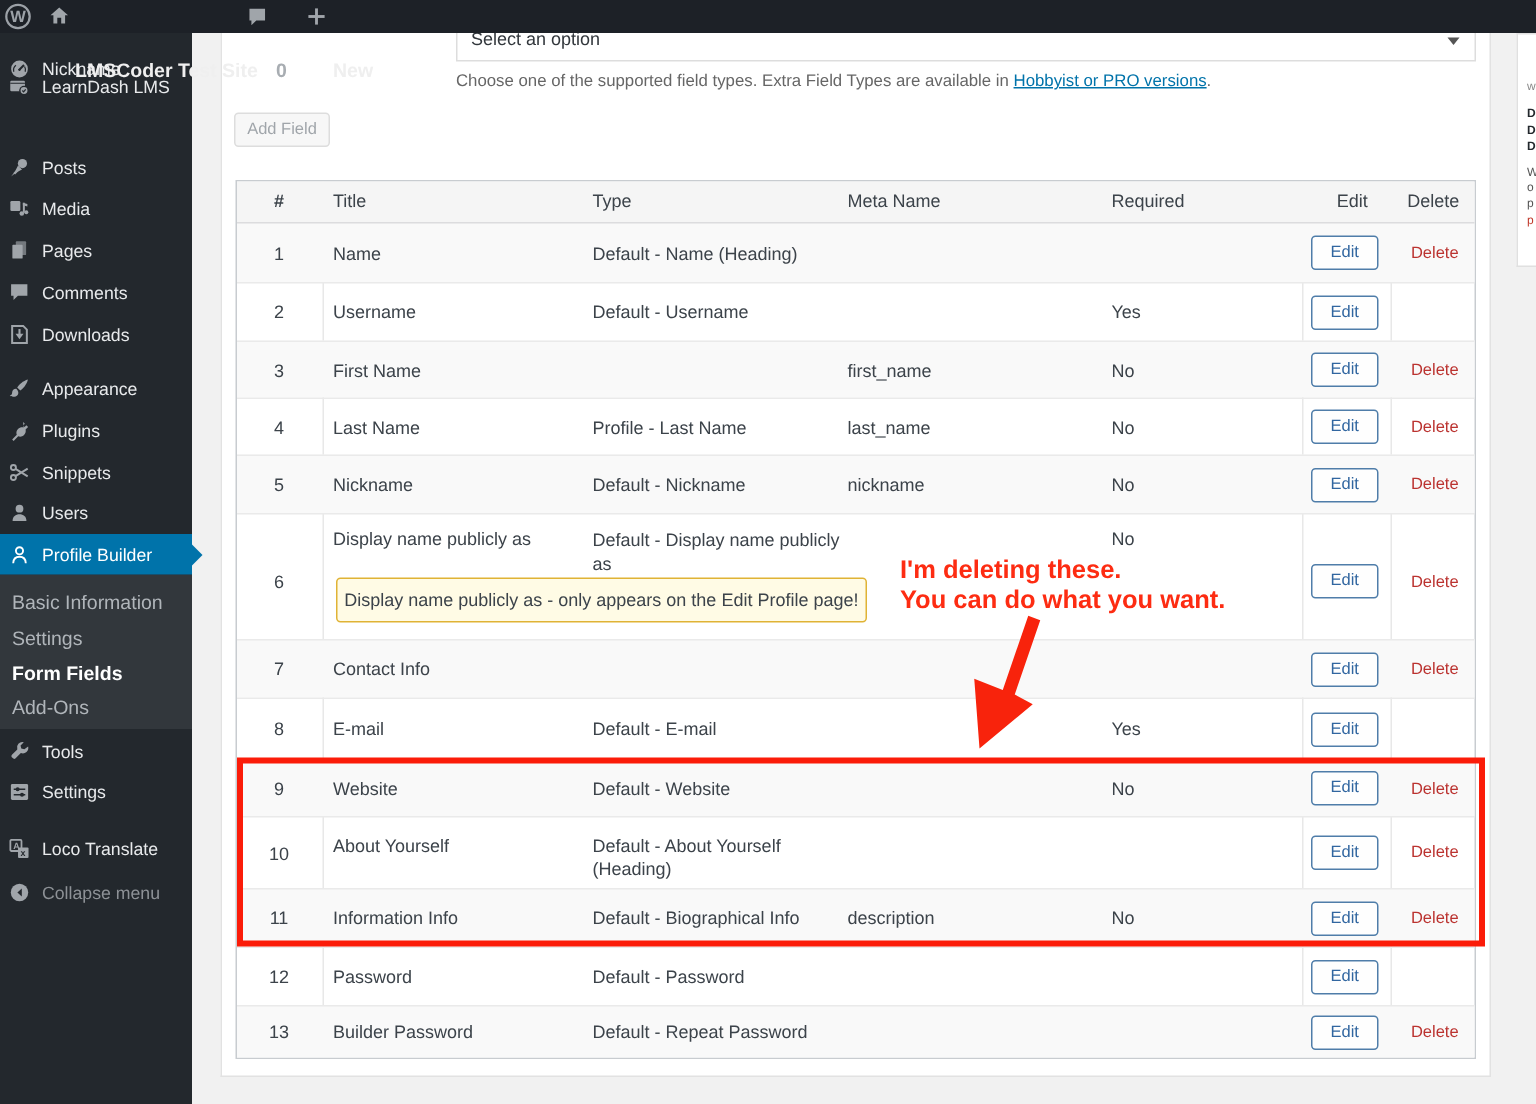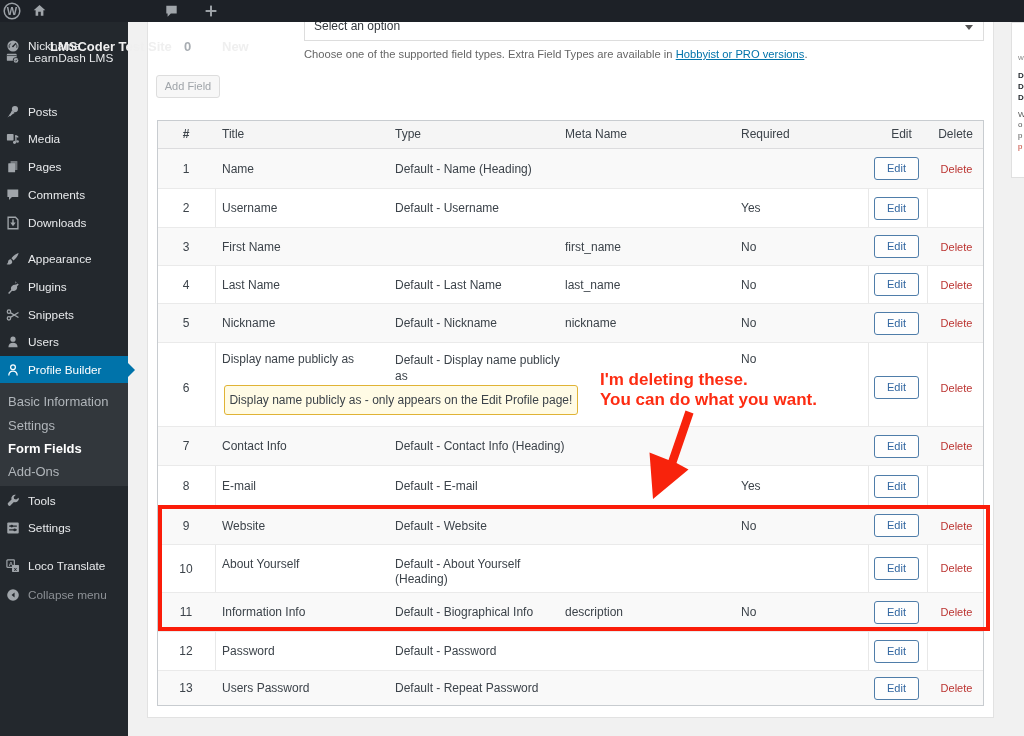--- a/index.html
+++ b/index.html
@@ -253,21 +253,21 @@
     <span class="cell num">3</span>
       <span class="cell title">First Name</span>
       <span class="cell meta">first_name</span>
       <span class="cell req">No</span>
     <span class="editbtn" style="top:7.5px">Edit</span>
       <span class="delbtn">Delete</span>
   </div>
   <div class="trow" style="top:143.5px;height:38.5px;line-height:38.5px">
     <span class="cell num">4</span>
       <span class="cell title">Last Name</span>
-      <span class="cell type">Default - Last Name</span>
+      <span class="cell type">Profile - Last Name</span>
       <span class="cell meta">last_name</span>
       <span class="cell req">No</span>
     <span class="editbtn" style="top:7.75px">Edit</span>
       <span class="delbtn">Delete</span>
   </div>
   <div class="trow odd" style="top:182px;height:38.5px;line-height:38.5px">
     <span class="cell num">5</span>
       <span class="cell title">Nickname</span>
       <span class="cell type">Default - Nickname</span>
       <span class="cell meta">nickname</span>
@@ -280,21 +280,20 @@
     <span class="cell title" style="top:9px;line-height:15px">Display name publicly as</span>
     <span class="cell type" style="top:9px;line-height:16px">Default - Display name publicly<br>as</span>
     <span class="cell req" style="top:9px;line-height:15px">No</span>
     <div class="notice">Display name publicly as - only appears on the Edit Profile page!</div>
     <span class="editbtn" style="top:33px">Edit</span>
       <span class="delbtn" style="top:38px;line-height:15px">Delete</span>
   </div>
   <div class="trow odd" style="top:305px;height:39px;line-height:39px">
     <span class="cell num">7</span>
       <span class="cell title">Contact Info</span>
-      <span class="cell type">Default - Contact Info (Heading)</span>
     <span class="editbtn" style="top:8px">Edit</span>
       <span class="delbtn">Delete</span>
   </div>
   <div class="trow" style="top:344px;height:40.5px;line-height:40.5px">
     <span class="cell num">8</span>
       <span class="cell title">E-mail</span>
       <span class="cell type">Default - E-mail</span>
       <span class="cell req">Yes</span>
     <span class="editbtn" style="top:8.75px">Edit</span>
   </div>
@@ -323,21 +322,21 @@
       <span class="delbtn">Delete</span>
   </div>
   <div class="trow" style="top:510px;height:38.7px;line-height:38.7px">
     <span class="cell num">12</span>
       <span class="cell title">Password</span>
       <span class="cell type">Default - Password</span>
     <span class="editbtn" style="top:7.85px">Edit</span>
   </div>
   <div class="trow odd" style="top:548.7px;height:35.3px;line-height:35.3px">
     <span class="cell num">13</span>
-      <span class="cell title">Users Password</span>
+      <span class="cell title">Builder Password</span>
       <span class="cell type">Default - Repeat Password</span>
     <span class="editbtn" style="top:6.15px">Edit</span>
       <span class="delbtn">Delete</span>
   </div>
 </div>
 
 <div id="anno">I'm deleting these.<br>You can do what you want.</div>
 <svg id="arrowsvg" viewBox="0 0 1024 736">
     <polygon points="685.5,410.5 693.5,413.5 676.5,463 688.5,469.5 653,499 649.5,452.5 668.5,460" fill="#f8230c"></polygon>
   </svg>

